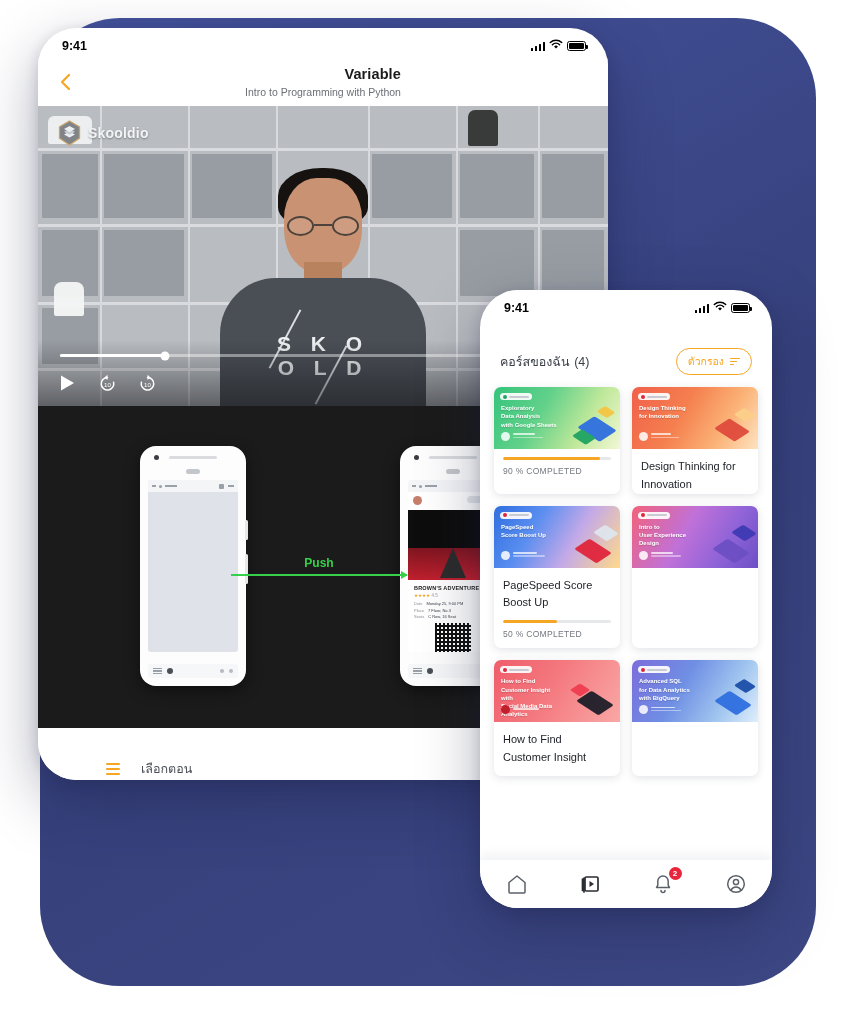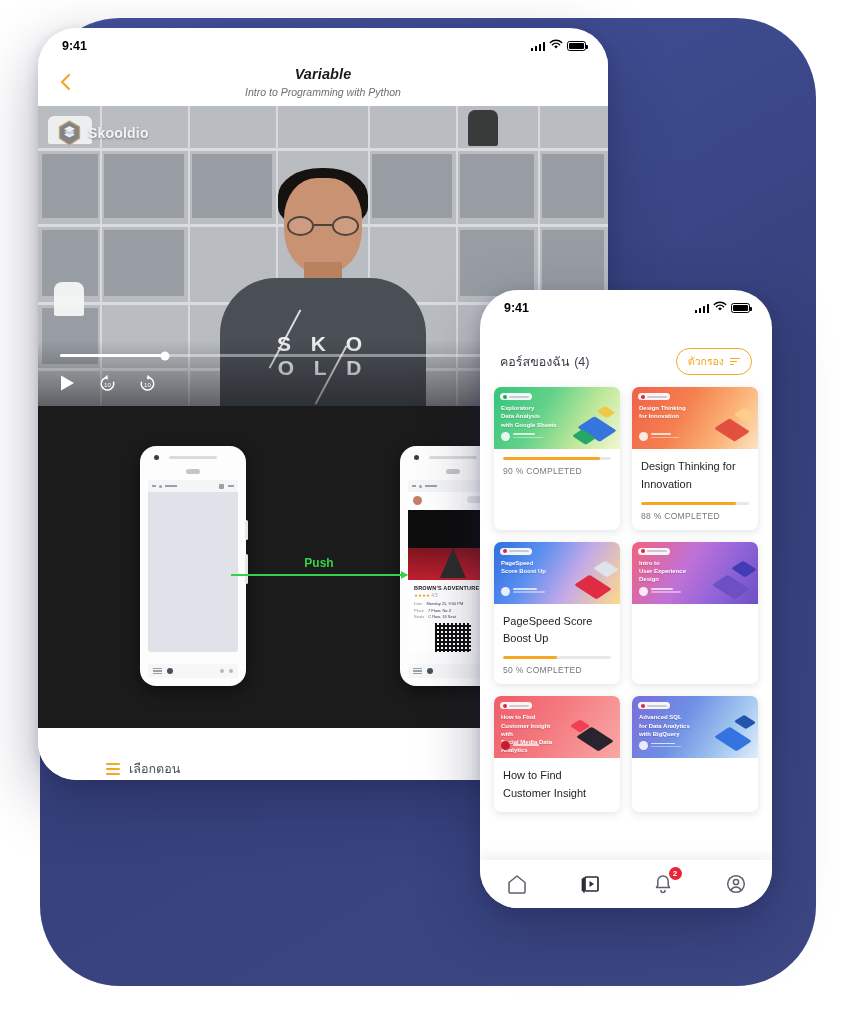--- a/index.html
+++ b/index.html
@@ -56,21 +56,21 @@
   
   #phone1 { left: 38px; top: 28px; width: 570px; height: 752px; }
   .p1-nav {
     position: relative; height: 48px; background: #fff;
     display: flex; align-items: center; justify-content: center;
   }
   .p1-back {
     position: absolute; left: 17px; top: 50%; transform: translateY(-50%);
     width: 22px; height: 22px; cursor: pointer;
   }
-  .p1-titles { text-align: center; line-height: 1.25; font-style: italic; }
+  .p1-titles { text-align: right; line-height: 1.25; }
   .p1-title { font-size: 14.5px; font-weight: bold; color: #1a1a1a; letter-spacing: .1px; }
   .p1-sub { font-size: 10.5px; color: #6b6f76; margin-top: 3px; }
 
   .video {
     position: relative; height: 300px; overflow: hidden;
     background: #8e9196;
   }
   
   .shelf-bg { position: absolute; inset: 0; background: #b9bcc0; }
   .shelf-bg .col {
@@ -188,21 +188,21 @@
     border-radius:4px; background:#e3e6ea; }
 
   .push-wrap { position:absolute; left:193px; top:150px; width:176px; text-align:center; }
   .push-label { color:#36d04a; font-size:12px; font-weight:bold; margin-bottom:4px; }
   .push-line { position:relative; height:2px; background:#36d04a; }
   .push-line::after { content:''; position:absolute; right:-1px; top:50%;
     transform:translateY(-50%); border-left:7px solid #36d04a;
     border-top:4px solid transparent; border-bottom:4px solid transparent; }
 
   .p1-foot { height:82px; background:#fff; display:flex; align-items:center; padding-left:68px; }
-  .foot-btn { display:flex; align-items:center; gap:9px; cursor:pointer; }
+  .foot-btn { display:flex; align-items:center; gap:21px; cursor:pointer; }
   .list-icon { display:flex; flex-direction:column; gap:2.5px; }
   .list-icon span { display:block; width:14px; height:2.5px; background:#f5a623; border-radius:1px; }
   .list-icon span:first-child { width:14px; }
   .foot-label { font-size:12.5px; color:#4a4f57; }
 
   
   #phone2 { left: 480px; top: 290px; width: 292px; height: 618px; }
   .p2-head { display:flex; align-items:center; justify-content:space-between;
     padding:28px 20px 12px; }
   .p2-title { font-size:17px; font-weight:bold; color:#15181d; }
@@ -591,26 +591,20 @@
               </u>
             </span>
           <span class="th-art">
             <span class="iso" style="left:12px;top:22px;width:24px;height:18px;background:#e04b3c"></span>
             <span class="iso" style="left:30px;top:10px;width:14px;height:12px;background:#fbd08a"></span>
           </span>
         </div>
         <div class="card-body">
             <div class="c-title">Design Thinking for Innovation</div>
           </div>
-        <div class="card-foot">
-          <div class="bar">
-              <i style="width:88%"></i>
-            </div>
-          <div class="c-prog">88 % COMPLETED</div>
-        </div>
       </div>
 
       <div class="course-card">
         <div class="thumb" style="background:linear-gradient(120deg,#2f6fe0 0%,#5a8ef0 32%,#c3a9e8 62%,#ffd98a 100%)">
           <span class="th-badge">
               <i></i>
               <u></u>
             </span>
           <span class="th-title">PageSpeed<br>Score Boost Up</span>
           <span class="th-author">

